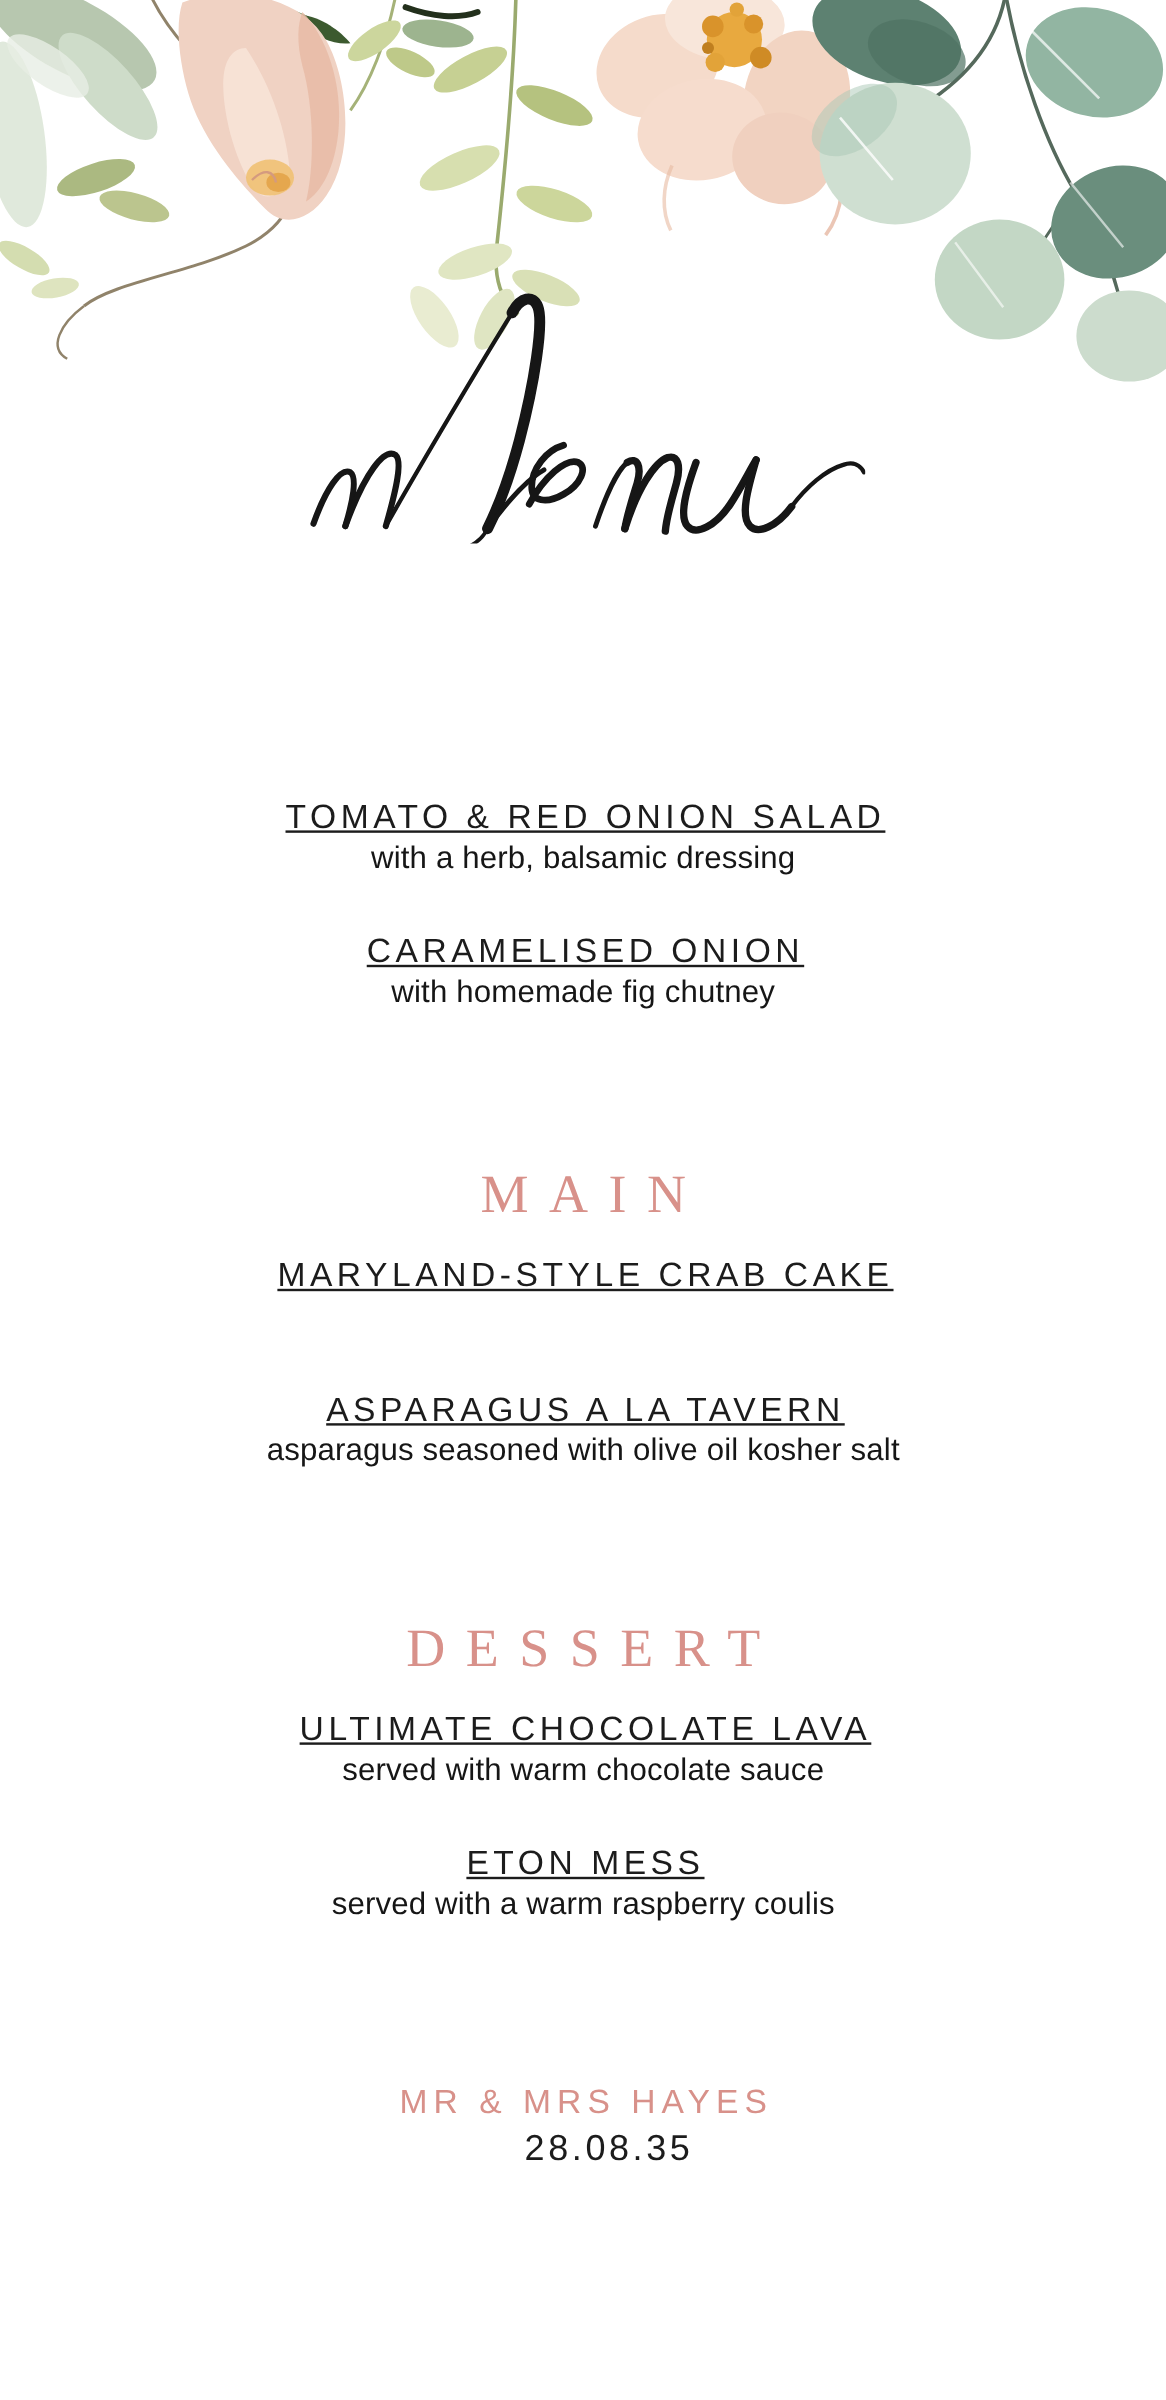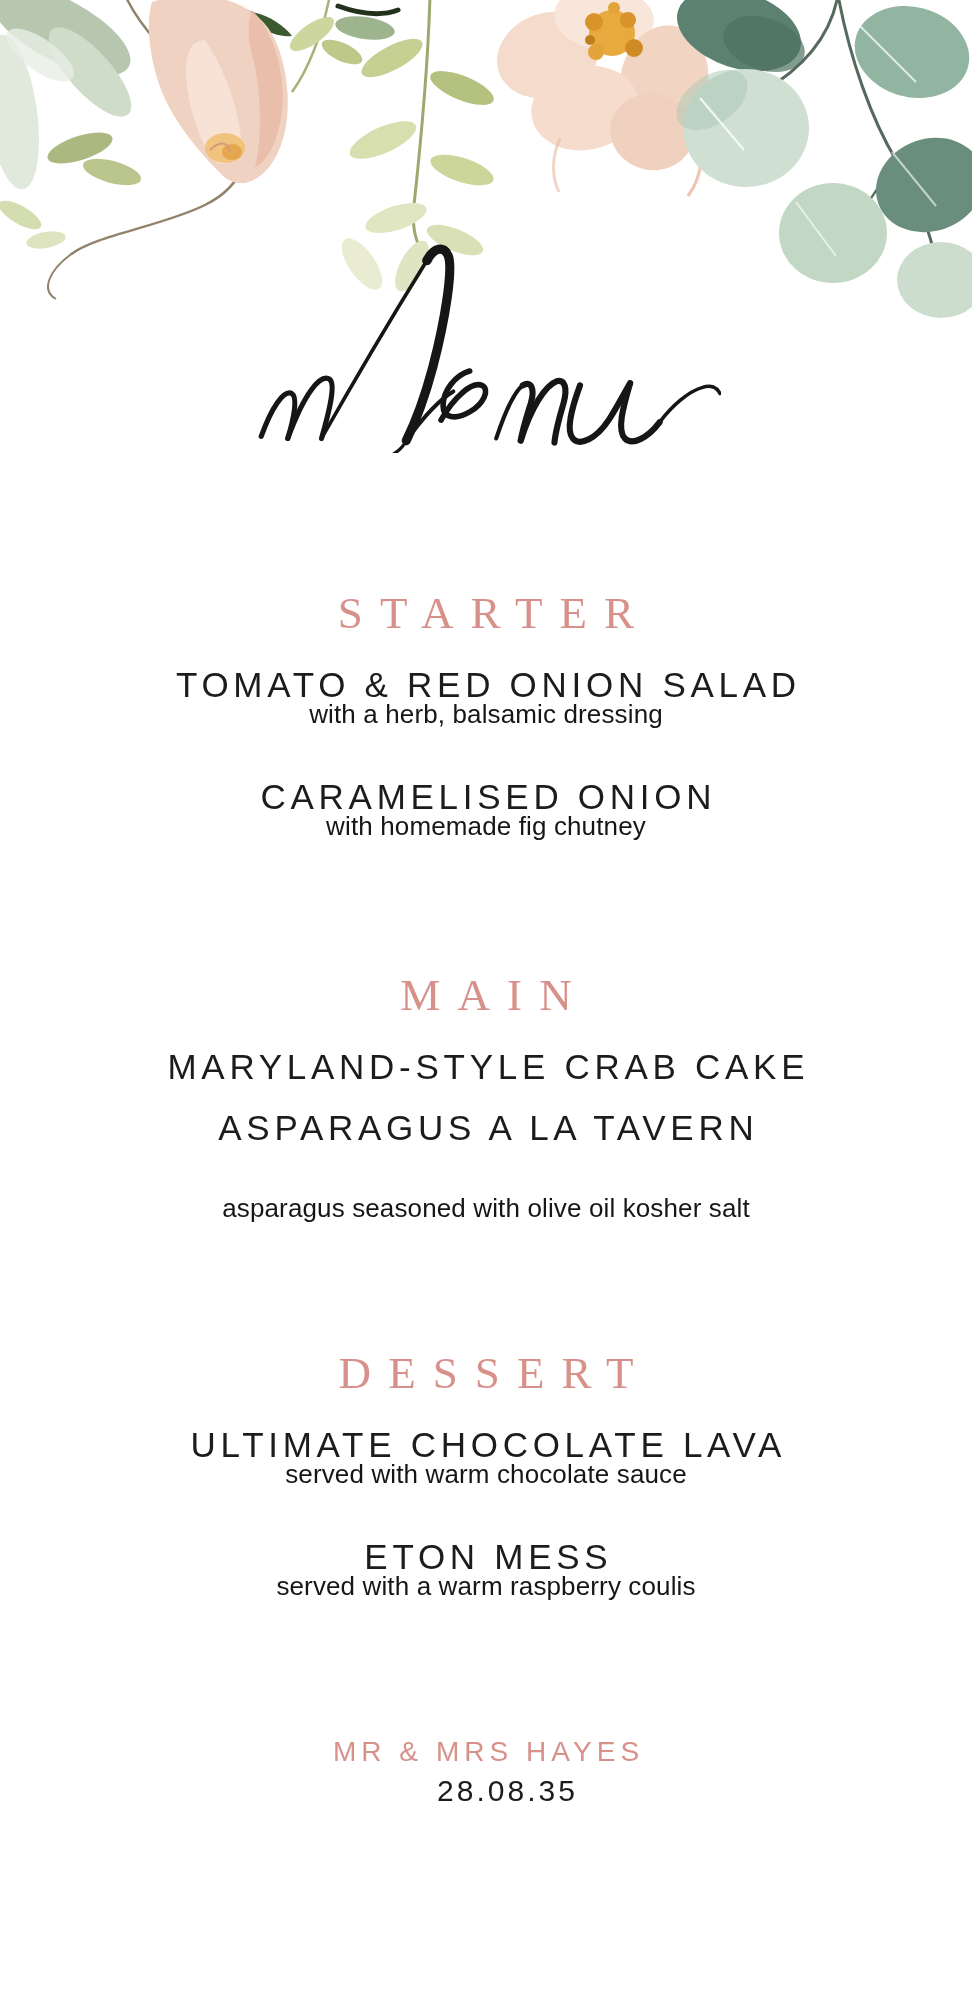--- a/index.html
+++ b/index.html
@@ -19,21 +19,21 @@
     position:absolute;left:0;width:100%;
     text-align:center;line-height:1;white-space:nowrap;
   }
   .course-heading{
     font-family:"Liberation Serif", serif;
     font-size:45px;font-weight:400;
     color:#d8918a;
   }
   .course-heading .t{letter-spacing:.38em;margin-right:-.38em;}
   .dish-name{
-    font-size:35px;font-weight:500;color:#1c1c1c;
+    font-size:28px;font-weight:500;color:#1c1c1c;text-decoration:underline;
   }
   .dish-name .t{letter-spacing:.135em;margin-right:-.135em;}
   .dish-desc{
     font-size:26px;font-weight:400;color:#161616;
   }
   .dish-desc .t{letter-spacing:.005em;}
   .footer-names{
     font-size:28px;font-weight:400;color:#d8918a;
   }
   .footer-names .t{letter-spacing:.18em;margin-right:-.18em;}
@@ -138,29 +138,28 @@
       <path d="M186,178 C198,156 216,140 226,144 C234,148 228,162 214,170 C200,178 188,176 188,164 C188,149 200,134 214,130" stroke-width="5.5"></path>
       <path d="M240,196 C248,172 258,150 266,144" stroke-width="4"></path>
       <path d="M266,144 C274,139 278,147 274,161 C270,174 266,186 264,198" stroke-width="6"></path>
       <path d="M264,198 C274,166 288,144 299,140 C307,138 310,146 306,161 C302,175 298,188 297,200" stroke-width="6"></path>
       <path d="M322,144 C314,166 308,188 315,196 C322,204 338,196 350,178 C358,166 366,150 371,142" stroke-width="6"></path>
       <path d="M371,142 C364,166 358,188 366,196 C373,203 388,196 400,180" stroke-width="6"></path>
       <path d="M400,180 C412,164 428,150 442,146 C450,143 456,146 459,152" stroke-width="3.5"></path>
     </g>
   </svg>
 
-  <div class="line course-heading" style="top:591px"><span class="t">STARTER</span></div>
   <div class="line dish-name" style="top:667px"><span class="t">TOMATO &amp; RED ONION SALAD</span></div>
   <div class="line dish-desc" style="top:701px"><span class="t">with a herb, balsamic dressing</span></div>
   <div class="line dish-name" style="top:779px"><span class="t">CARAMELISED ONION</span></div>
   <div class="line dish-desc" style="top:813px"><span class="t">with homemade fig chutney</span></div>
 
   <div class="line course-heading" style="top:973px"><span class="t">MAIN</span></div>
   <div class="line dish-name" style="top:1049px"><span class="t">MARYLAND-STYLE CRAB CAKE</span></div>
-  <div class="line dish-name" style="top:1110px"><span class="t">ASPARAGUS A LA TAVERN</span></div>
+  <div class="line dish-name" style="top:1161px"><span class="t">ASPARAGUS A LA TAVERN</span></div>
   <div class="line dish-desc" style="top:1195px"><span class="t">asparagus seasoned with olive oil kosher salt</span></div>
 
   <div class="line course-heading" style="top:1351px"><span class="t">DESSERT</span></div>
   <div class="line dish-name" style="top:1427px"><span class="t">ULTIMATE CHOCOLATE LAVA</span></div>
   <div class="line dish-desc" style="top:1461px"><span class="t">served with warm chocolate sauce</span></div>
   <div class="line dish-name" style="top:1539px"><span class="t">ETON MESS</span></div>
   <div class="line dish-desc" style="top:1573px"><span class="t">served with a warm raspberry coulis</span></div>
 
   <div class="line footer-names" style="top:1738px"><span class="t">MR &amp; MRS HAYES</span></div>
   <div class="line footer-date" style="top:1776px"><span class="t">28.08.35</span></div>

